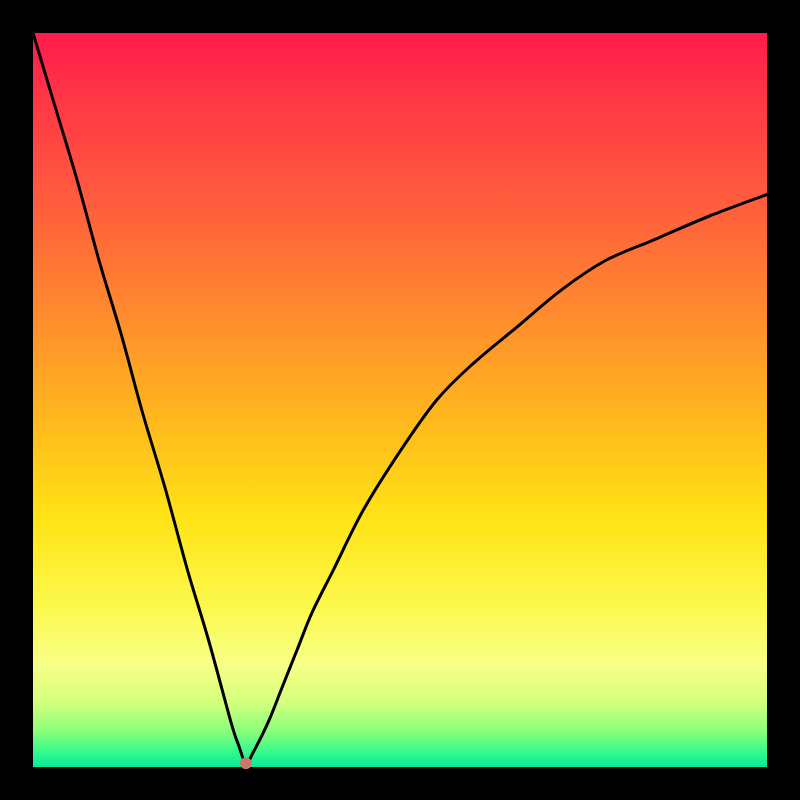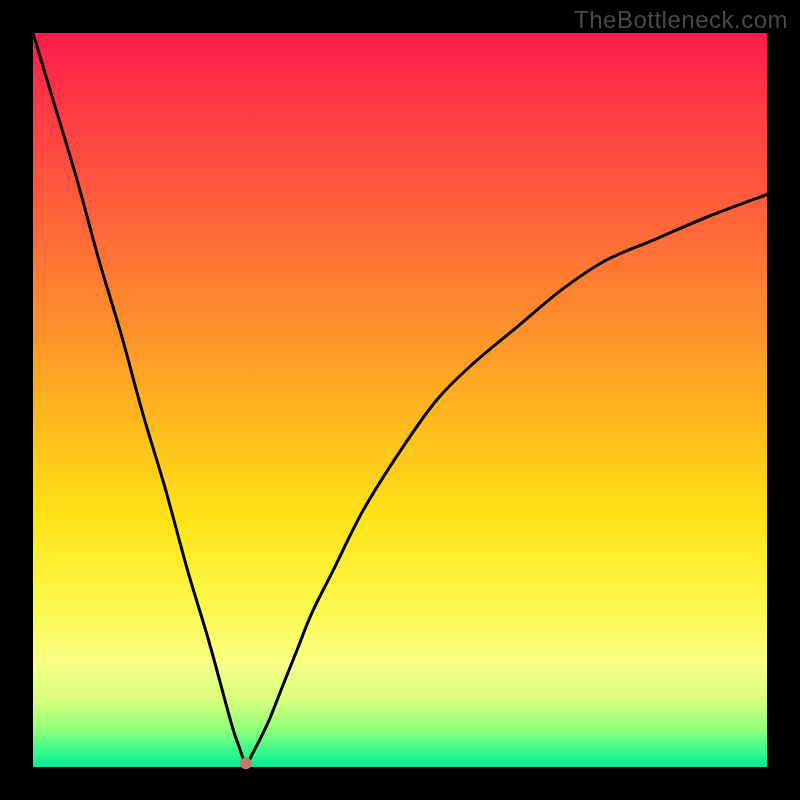--- a/index.html
+++ b/index.html
@@ -57,18 +57,17 @@
     width: 800px;
     height: 800px;
     pointer-events: none;
   }
 </style>
 </head>
 <body>
 
 <div class="frame">
   <div class="plot-area"></div>
-  <div class="watermark">TheBottleneck.com</div>
   <svg class="curve" viewBox="0 0 800 800">
     <path id="curvePath" fill="none" stroke-width="3" stroke-linejoin="round" stroke-linecap="round" d="M 33.00 33.00 C 36.67 45.23, 47.68 81.93, 55.02 106.40 C 62.36 130.87, 69.70 154.11, 77.04 179.80 C 84.38 205.49, 91.72 234.85, 99.06 260.54 C 106.40 286.23, 113.74 308.25, 121.08 333.94 C 128.42 359.63, 135.76 388.99, 143.10 414.68 C 150.44 440.37, 157.78 462.39, 165.12 488.08 C 172.46 513.77, 179.80 543.13, 187.14 568.82 C 194.48 594.51, 201.82 616.53, 209.16 642.22 C 216.50 667.91, 226.29 705.83, 231.18 722.96 C 236.07 740.09, 236.07 738.25, 238.52 744.98 C 240.97 751.71, 243.41 762.11, 245.86 763.33 C 248.31 764.55, 249.53 759.05, 253.20 752.32 C 256.87 745.59, 262.99 733.97, 267.88 722.96 C 272.77 711.95, 277.67 698.49, 282.56 686.26 C 287.45 674.03, 292.35 661.79, 297.24 649.56 C 302.13 637.33, 305.80 626.32, 311.92 612.86 C 318.04 599.40, 325.38 585.95, 333.94 568.82 C 342.50 551.69, 352.29 529.67, 363.30 510.10 C 374.31 490.53, 387.77 469.73, 400.00 451.38 C 412.23 433.03, 424.47 414.68, 436.70 400.00 C 448.93 385.32, 459.94 375.53, 473.40 363.30 C 486.86 351.07, 502.76 338.83, 517.44 326.60 C 532.12 314.37, 546.80 300.91, 561.48 289.90 C 576.16 278.89, 589.62 269.10, 605.52 260.54 C 621.42 251.98, 639.77 245.86, 656.90 238.52 C 674.03 231.18, 689.93 223.84, 708.28 216.50 C 726.63 209.16, 757.21 198.15, 767.00 194.48" stroke="#000000"></path>
     <circle id="minMarker" r="6" cx="245.86" cy="763.33" fill="#c77a6a"></circle>
   </svg>
 </div>
 
 </body></html>

